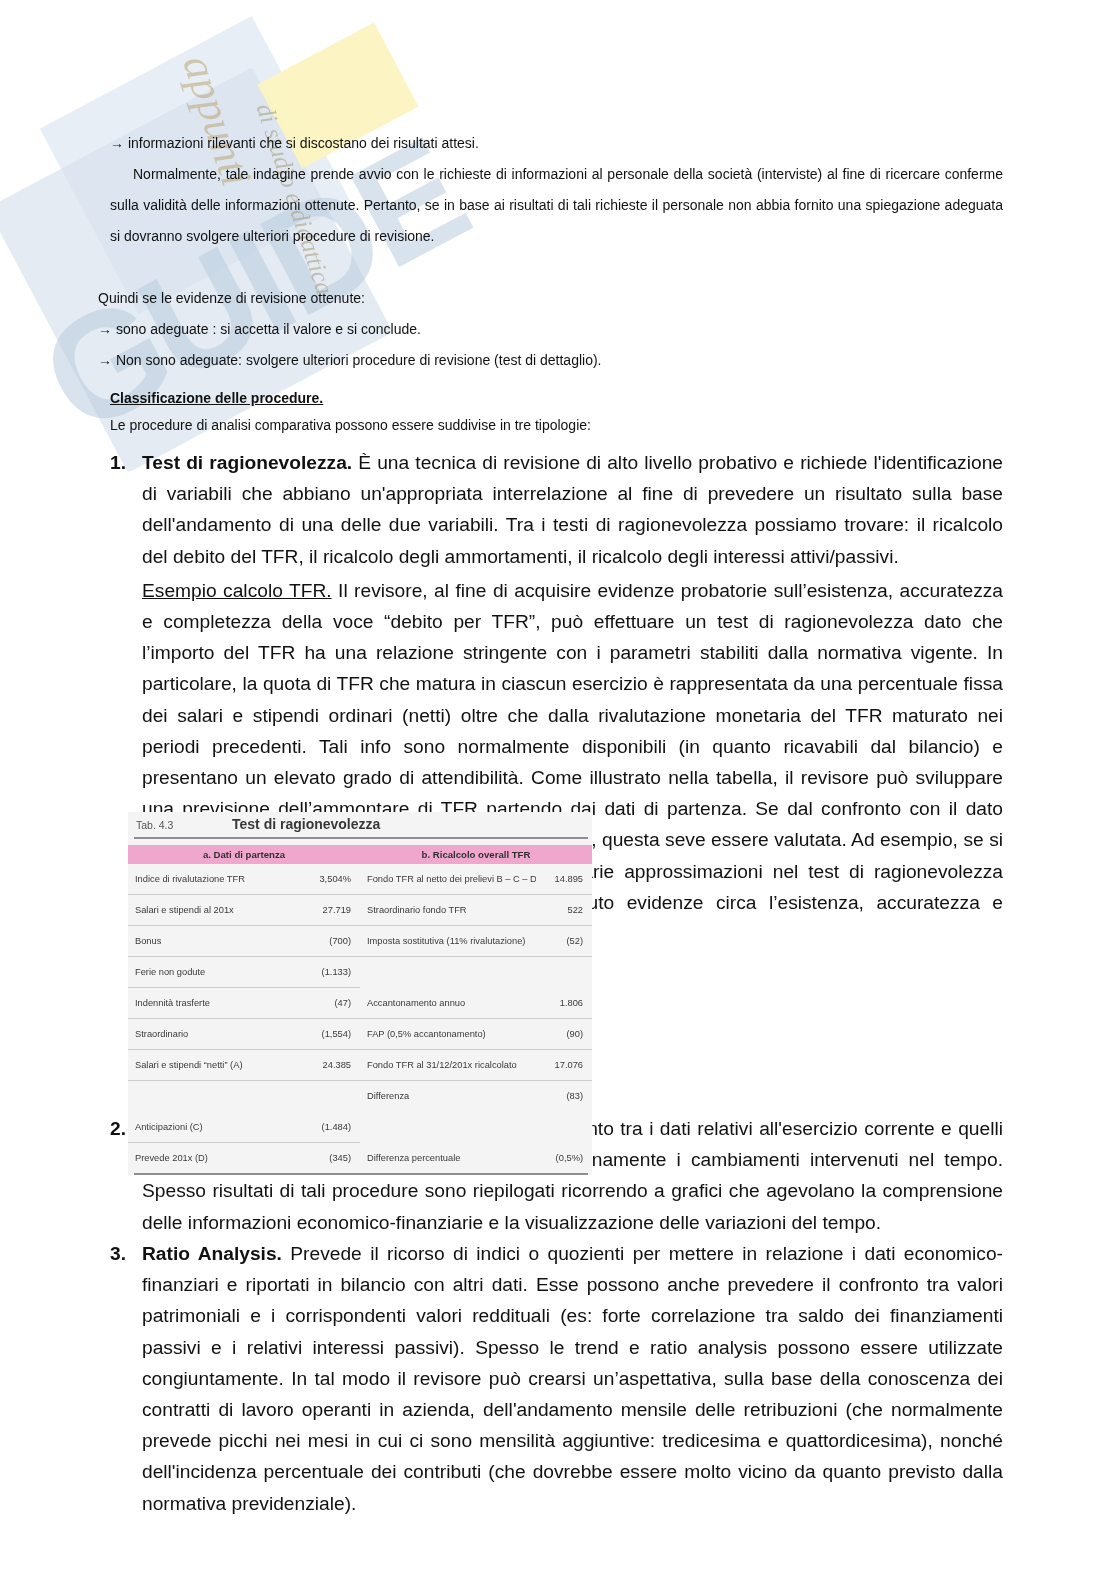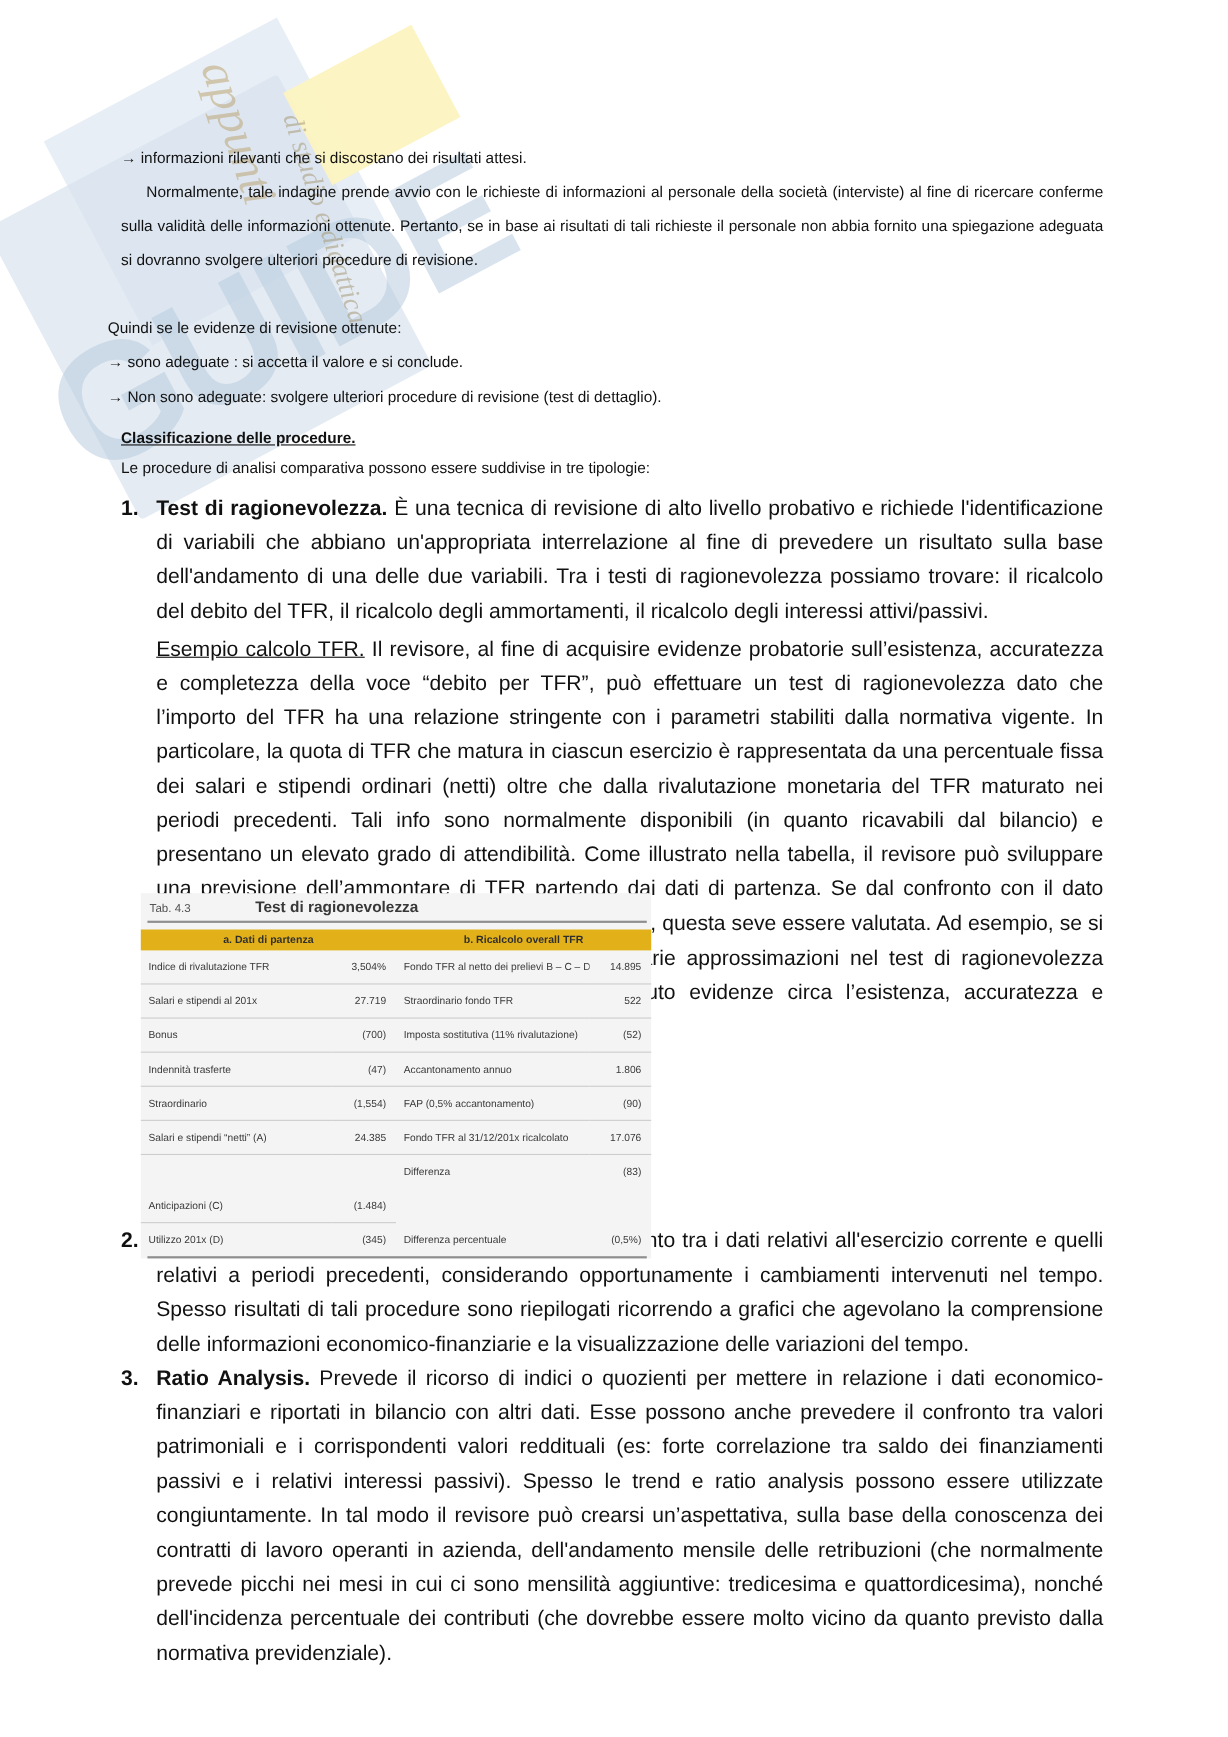--- a/index.html
+++ b/index.html
@@ -185,21 +185,21 @@
     width: 100%;
     table-layout: fixed;
     font-size: 9.3px;
     color: #2c2c2c;
   }
   table.fig col.c1 { width: 37.5%; }
   table.fig col.c2 { width: 12.5%; }
   table.fig col.c3 { width: 38%; }
   table.fig col.c4 { width: 12%; }
   table.fig th {
-    background: #eab308;
+    background: #f9a8d4;
     font-size: 9.6px;
     font-weight: bold;
     color: #1f1f1f;
     text-align: center;
     padding: 4px 2px;
   }
   table.fig td {
     padding: 10px 4px;
     vertical-align: middle;
     border-bottom: 1px solid #d2d2d2;
@@ -310,20 +310,26 @@
           <td class="lbl">Straordinario fondo TFR</td>
           <td class="val">522</td>
         </tr>
         <tr>
           <td class="lbl">Bonus</td>
           <td class="val">(700)</td>
           <td class="lbl">Imposta sostitutiva (11% rivalutazione)</td>
           <td class="val">(52)</td>
         </tr>
         <tr>
+          <td class="lbl">Ferie non godute</td>
+          <td class="val">(1.133)</td>
+          <td class="lbl blank"></td>
+          <td class="val blank"></td>
+        </tr>
+        <tr>
           <td class="lbl">Indennità trasferte</td>
           <td class="val">(47)</td>
           <td class="lbl">Accantonamento annuo</td>
           <td class="val">1.806</td>
         </tr>
         <tr>
           <td class="lbl">Straordinario</td>
           <td class="val">(1,554)</td>
           <td class="lbl">FAP (0,5% accantonamento)</td>
           <td class="val">(90)</td>
@@ -340,21 +346,21 @@
           <td class="lbl">Differenza</td>
           <td class="val">(83)</td>
         </tr>
         <tr>
           <td class="lbl">Anticipazioni (C)</td>
           <td class="val">(1.484)</td>
           <td class="lbl blank"></td>
           <td class="val blank"></td>
         </tr>
         <tr class="last">
-          <td class="lbl">Utilizzo 201x (D)</td>
+          <td class="lbl">Prevede 201x (D)</td>
           <td class="val">(345)</td>
           <td class="lbl">Differenza percentuale</td>
           <td class="val">(0,5%)</td>
         </tr>
       </tbody>
     </table>
     <div class="fig-bottomrule"></div>
   </div>
 
 </div>

